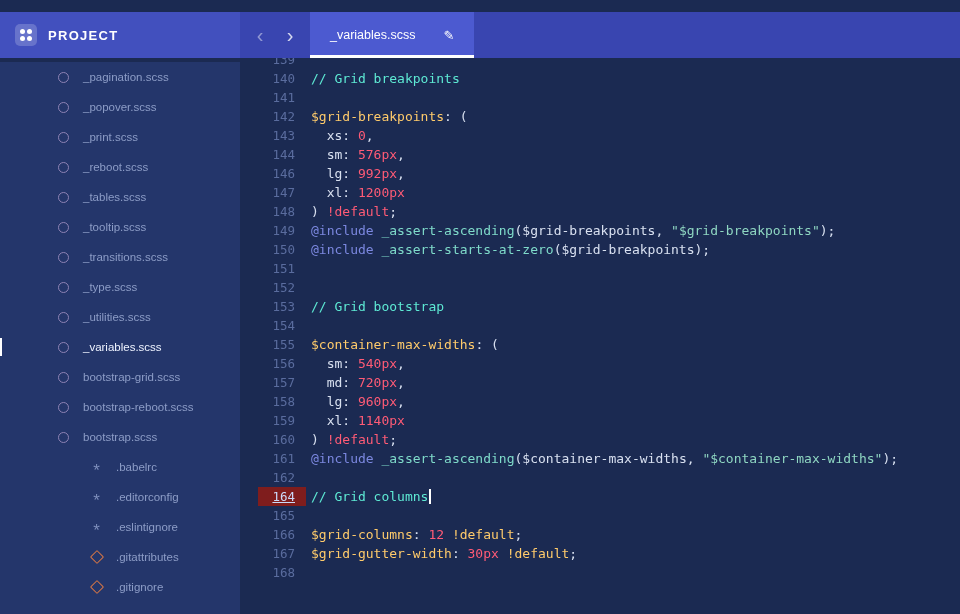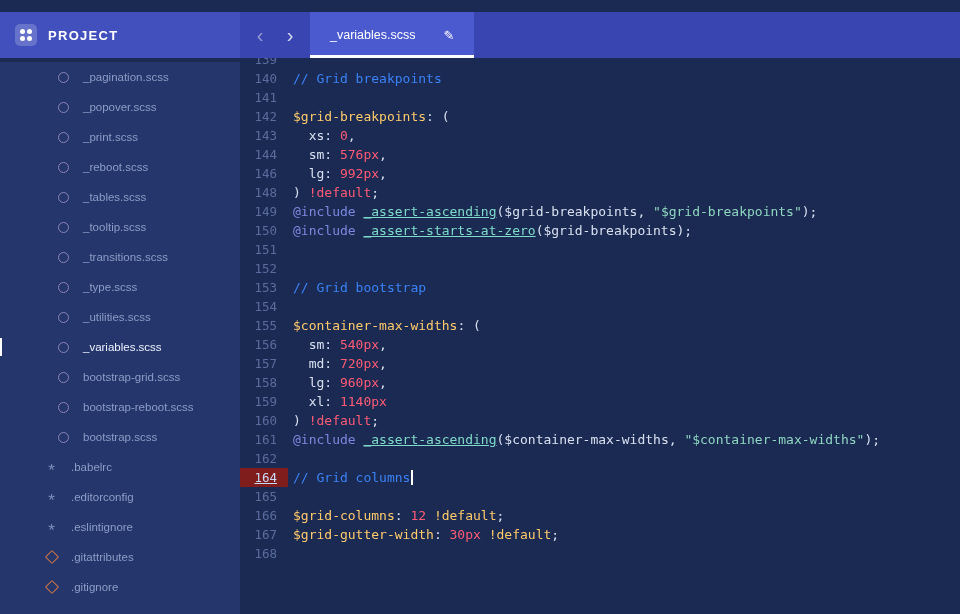--- a/index.html
+++ b/index.html
@@ -45,21 +45,21 @@
   
   .sidebar {
     position:absolute; top:62px; left:0; width:240px; height:568px;
     background:#24366B; overflow:hidden;
   }
   .file-item {
     position:relative; height:30px; display:flex; align-items:center; gap:13px;
     color:#8D9DC7; font-size:11.5px; cursor:pointer; white-space:nowrap;
   }
   .file-item.depth-1 { padding-left:57px; }
-  .file-item.depth-0 { padding-left:45px; }
+  .file-item.depth-0 { padding-left:45px;margin-left:45px; }
   .file-item.active { color:#EEF3FF; }
   .file-item.active::before {
     content:""; position:absolute; left:0; top:6px; bottom:6px; width:2px; background:#FFFFFF;
   }
   .icon { width:13px; height:13px; flex:0 0 13px; display:inline-flex; align-items:center; justify-content:center; }
   .sass-icon::before {
     content:""; width:9px; height:9px; border:1.5px solid #8E83B5; border-radius:50%; display:block;
   }
   .asterisk-icon { position:relative; color:#7D8EBB; }
   .asterisk-icon::before { content:"*"; font-size:17px; line-height:4px; position:relative; top:4px; }
@@ -67,35 +67,35 @@
     content:""; width:8px; height:8px; border:1.5px solid #D97745; border-radius:1px;
     transform:rotate(45deg); display:block;
   }
 
   
   .editor {
     position:absolute; top:46px; left:240px; width:720px; height:568px;
     background:#1B2A52; overflow:hidden;
     font-family:"DejaVu Sans Mono", monospace; font-size:13px; padding-top:4px;
   }
-  .code-line { display:flex; height:19px; line-height:19px; white-space:pre; }
+  .code-line { display:flex; height:19px; line-height:19px; white-space:pre;margin-left:18px; }
   .gutter {
     flex:0 0 48px; width:48px; text-align:right; padding-right:11px;
     color:#5A6C9E; font-size:12.5px; user-select:none; cursor:pointer;
   }
   .gutter.active { background:#7f1d1d; color:#CBD9F8;text-decoration:underline; }
   .line-content { padding-left:5px; }
   .tok-plain   { color:#D8E0F0; }
-  .tok-comment { color:#3b82f6; }
+  .tok-comment { color:#5eead4; }
   .tok-var     { color:#FFCB6B; }
   .tok-num     { color:#FF5B76; }
   .tok-bang    { color:#FF5B76; }
   .tok-bangy   { color:#FFCB6B; }
   .tok-at      { color:#7C88E0; }
-  .tok-fn      { color:#7FDBCA;text-decoration:underline; }
+  .tok-fn      { color:#7FDBCA; }
   .tok-str     { color:#8FD7C2; }
   .caret {
     display:inline-block; width:2px; height:15px; background:#FFFFFF;
     vertical-align:middle; margin-left:1px; transform:translateY(-1px);
   }
 </style>
 </head>
 <body>
 
 <div class="header">
@@ -194,20 +194,21 @@
 
 <div class="editor">
   <div id="code-lines">
       <div class="code-line"><span class="gutter">139</span><span class="line-content"></span></div>
       <div class="code-line"><span class="gutter">140</span><span class="line-content"><span class="tok-comment">// Grid breakpoints</span></span></div>
       <div class="code-line"><span class="gutter">141</span><span class="line-content"></span></div>
       <div class="code-line"><span class="gutter">142</span><span class="line-content"><span class="tok-var">$grid-breakpoints</span><span class="tok-plain">: (</span></span></div>
       <div class="code-line"><span class="gutter">143</span><span class="line-content"><span class="tok-plain">  xs: </span><span class="tok-num">0</span><span class="tok-plain">,</span></span></div>
       <div class="code-line"><span class="gutter">144</span><span class="line-content"><span class="tok-plain">  sm: </span><span class="tok-num">576px</span><span class="tok-plain">,</span></span></div>
       <div class="code-line"><span class="gutter">146</span><span class="line-content"><span class="tok-plain">  lg: </span><span class="tok-num">992px</span><span class="tok-plain">,</span></span></div>
+      <div class="code-line"><span class="gutter">147</span><span class="line-content"><span class="tok-plain">  xl: </span><span class="tok-num">1200px</span></span></div>
       <div class="code-line"><span class="gutter">148</span><span class="line-content"><span class="tok-plain">) </span><span class="tok-bang">!default</span><span class="tok-plain">;</span></span></div>
       <div class="code-line"><span class="gutter">149</span><span class="line-content"><span class="tok-at">@include</span><span class="tok-plain"> </span><span class="tok-fn">_assert-ascending</span><span class="tok-plain">(</span><span class="tok-plain">$grid-breakpoints</span><span class="tok-plain">, </span><span class="tok-str">"$grid-breakpoints"</span><span class="tok-plain">);</span></span></div>
       <div class="code-line"><span class="gutter">150</span><span class="line-content"><span class="tok-at">@include</span><span class="tok-plain"> </span><span class="tok-fn">_assert-starts-at-zero</span><span class="tok-plain">($grid-breakpoints);</span></span></div>
       <div class="code-line"><span class="gutter">151</span><span class="line-content"></span></div>
       <div class="code-line"><span class="gutter">152</span><span class="line-content"></span></div>
       <div class="code-line"><span class="gutter">153</span><span class="line-content"><span class="tok-comment">// Grid bootstrap</span></span></div>
       <div class="code-line"><span class="gutter">154</span><span class="line-content"></span></div>
       <div class="code-line"><span class="gutter">155</span><span class="line-content"><span class="tok-var">$container-max-widths</span><span class="tok-plain">: (</span></span></div>
       <div class="code-line"><span class="gutter">156</span><span class="line-content"><span class="tok-plain">  sm: </span><span class="tok-num">540px</span><span class="tok-plain">,</span></span></div>
       <div class="code-line"><span class="gutter">157</span><span class="line-content"><span class="tok-plain">  md: </span><span class="tok-num">720px</span><span class="tok-plain">,</span></span></div>

